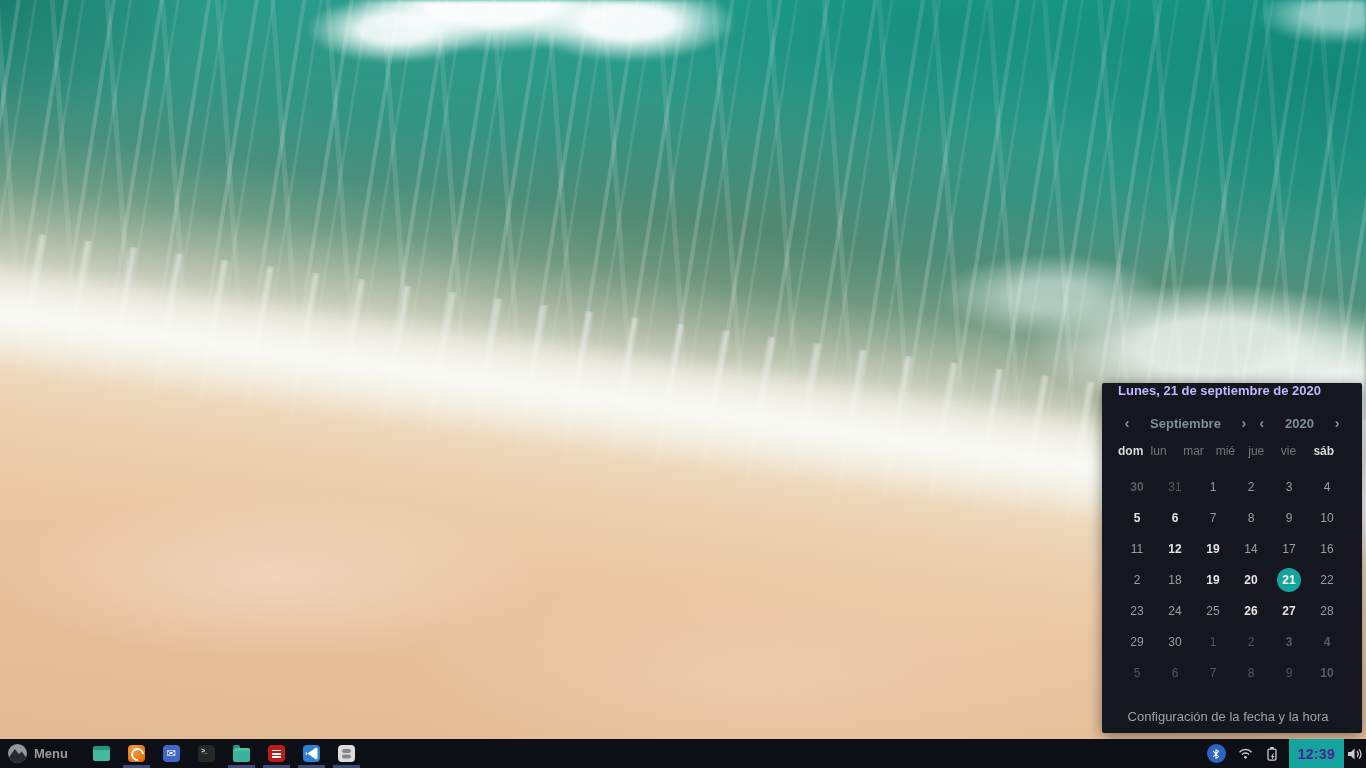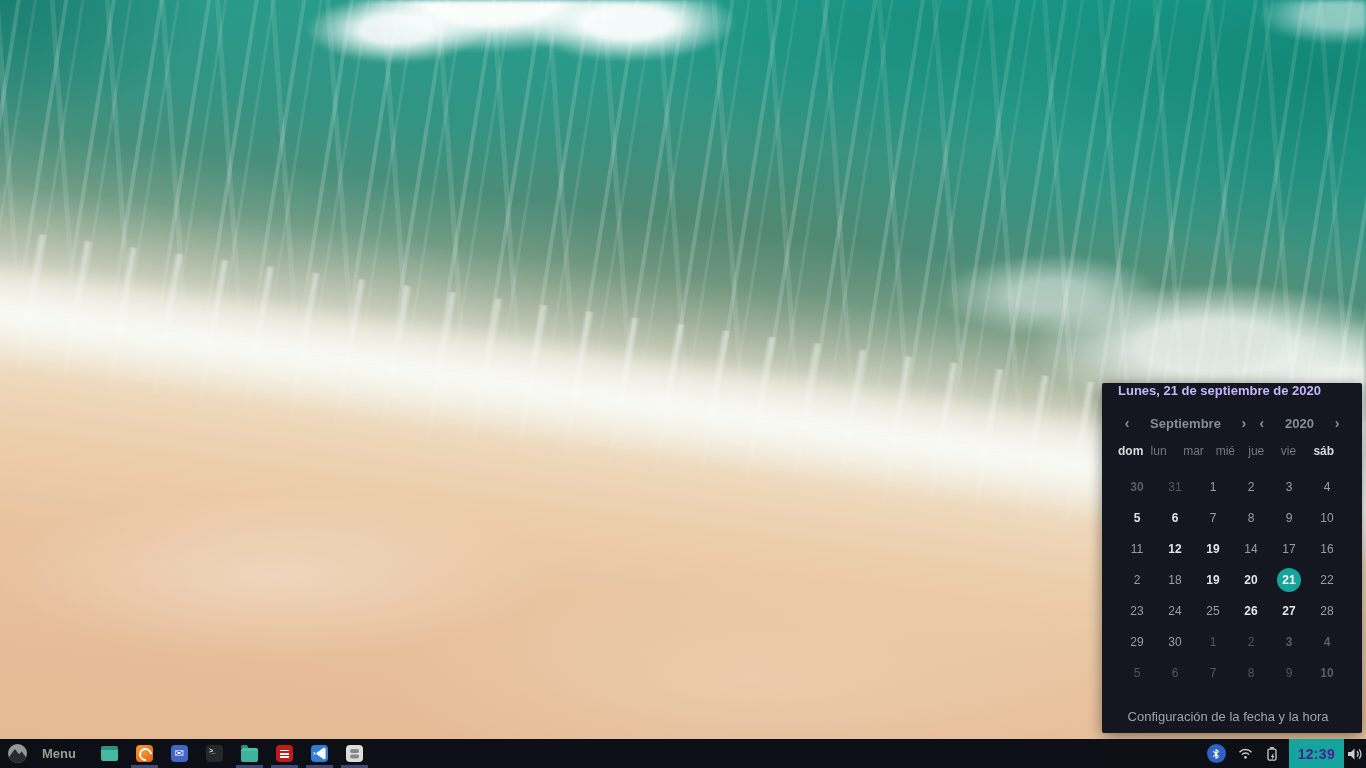--- a/index.html
+++ b/index.html
@@ -86,21 +86,21 @@
   .cal-day.owe{color:#5a5d62;font-weight:bold;}
   .cal-day.sel{color:#fff;font-weight:bold;}
   .cal-day.sel span{background:var(--accent);}
   .cal-footer{position:absolute;left:0;right:8px;bottom:9px;text-align:center;font-size:13px;color:#9fa1a4;}
 
   
   .panel{
     position:absolute;left:0;bottom:0;width:1366px;height:29px;
     background:#0d0f16;display:flex;align-items:center;
   }
-  .menu-button{display:flex;align-items:center;gap:15px;padding:0 4px 0 8px;height:100%;}
+  .menu-button{display:flex;align-items:center;gap:7px;padding:0 4px 0 8px;height:100%;}
   .menu-logo{position:relative;width:19px;height:19px;border-radius:50%;background:#95979a;overflow:hidden;display:block;}
   .menu-logo i{position:absolute;inset:0;background:#272a30;
     clip-path:polygon(0 100%,0 76%,36% 26%,58% 54%,72% 40%,100% 76%,100% 100%);}
   .menu-label{font-size:13px;font-weight:bold;color:#9d9b98;}
   .launchers{display:flex;height:100%;margin-left:12px;}
   .launcher{position:relative;width:35px;height:100%;display:flex;align-items:center;justify-content:center;}
   .launcher.running::after{content:"";position:absolute;left:4px;right:4px;bottom:0;height:3px;background:#3e4a75;}
   .li{position:relative;display:block;width:17px;height:17px;}
 
   .li-show-desktop{height:15px;background:#45b8a0;border-radius:2px;border-top:4px solid #2b9181;}

